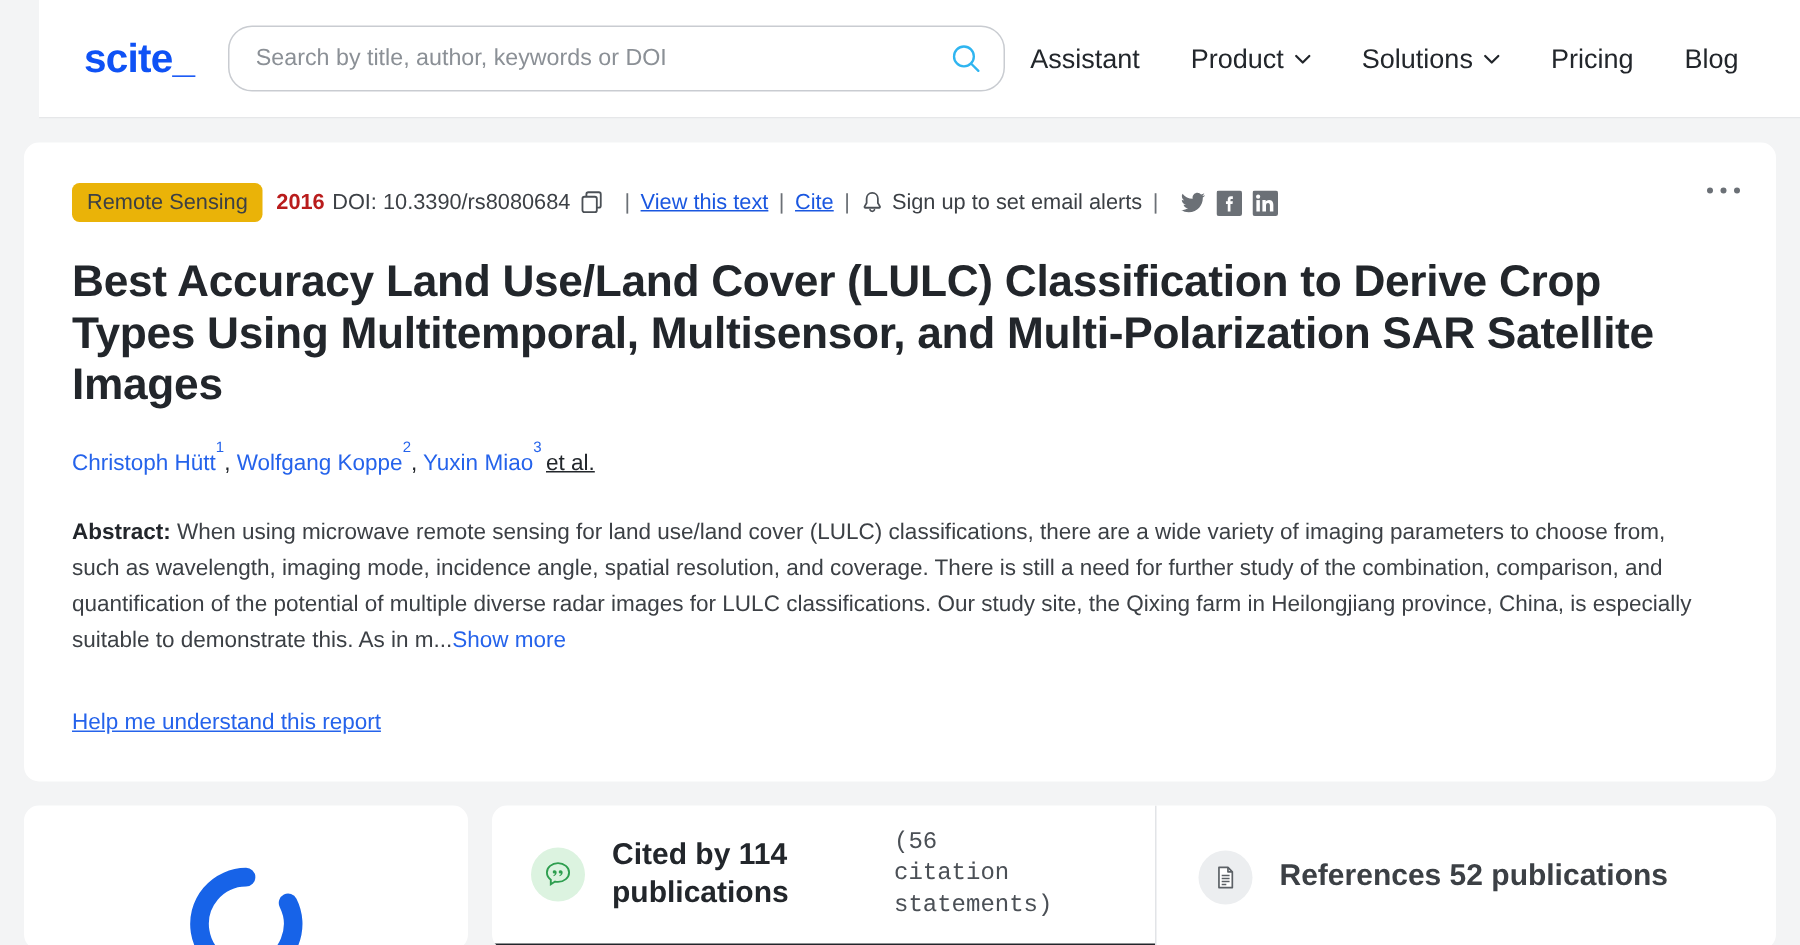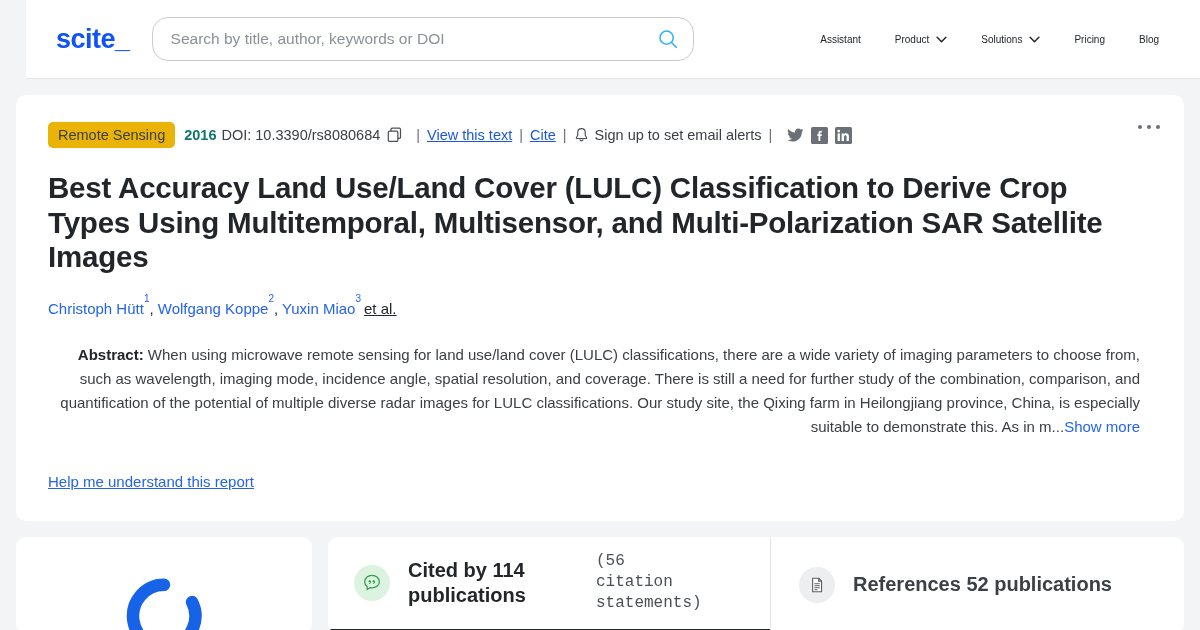--- a/index.html
+++ b/index.html
@@ -51,21 +51,21 @@
   .search-input::placeholder { color: #8b9096; }
   .search-icon { width: 22px; height: 22px; flex: 0 0 auto; display:block; }
 
   .nav {
     display: flex;
     align-items: center;
     margin-left: auto;
     gap: 0px;
   }
   .nav-item {
-    font-size: 10px;
+    font-size: 18px;
     color: #22262b;
     padding: 8px 17px;
     white-space: nowrap;
     display: flex;
     align-items: center;
     gap: 7px;
     cursor: pointer;
     text-align: right;
   }
   .chev { width: 11px; height: 7px; display: block; }
@@ -90,21 +90,21 @@
   }
   .journal-badge {
     background: #eab308;
     border-radius: 5px;
     padding: 5px 10px;
     font-size: 14.5px;
     color: #3c4045;
     margin-right: 9px;
     white-space: nowrap;
   }
-  .year { font-weight: bold; color: #0f766e; margin-right: 5px; }
+  .year { font-weight: bold; color: #b91c1c; margin-right: 5px; }
   .doi { color: #3c4045; margin-right: 7px; white-space: nowrap; }
   .copy-icon { width: 15px; height: 16px; display:block; margin-right: 7px; }
   .sep { color: #6b7076; margin: 0 7px; }
   .meta-link {
     color: #1a57e0;
     text-decoration: underline;
     white-space: nowrap;
     cursor: pointer;
   }
   .bell-icon { width: 15px; height: 17px; display:block; margin-right:6px; }
@@ -134,21 +134,20 @@
   .author { color: #2563eb; cursor: pointer; }
   .author sup { font-size: 10px; top: -0.55em; position: relative; }
   .etal { color: #22262b; text-decoration: underline; cursor: pointer; margin-left: 3px;}
 
   .abstract {
     margin-top: 26px;
     font-size: 15px;
     line-height: 1.62;
     color: #3c4045;
     max-width: 1092px;
-    text-align: right;
   }
   .abstract b { color: #22262b; font-weight: bold; }
   .showmore { color: #2563eb; cursor: pointer; }
 
   .help-link {
     display: inline-block;
     margin-top: 33px;
     font-size: 15px;
     color: #2563eb;
     text-decoration: underline;

